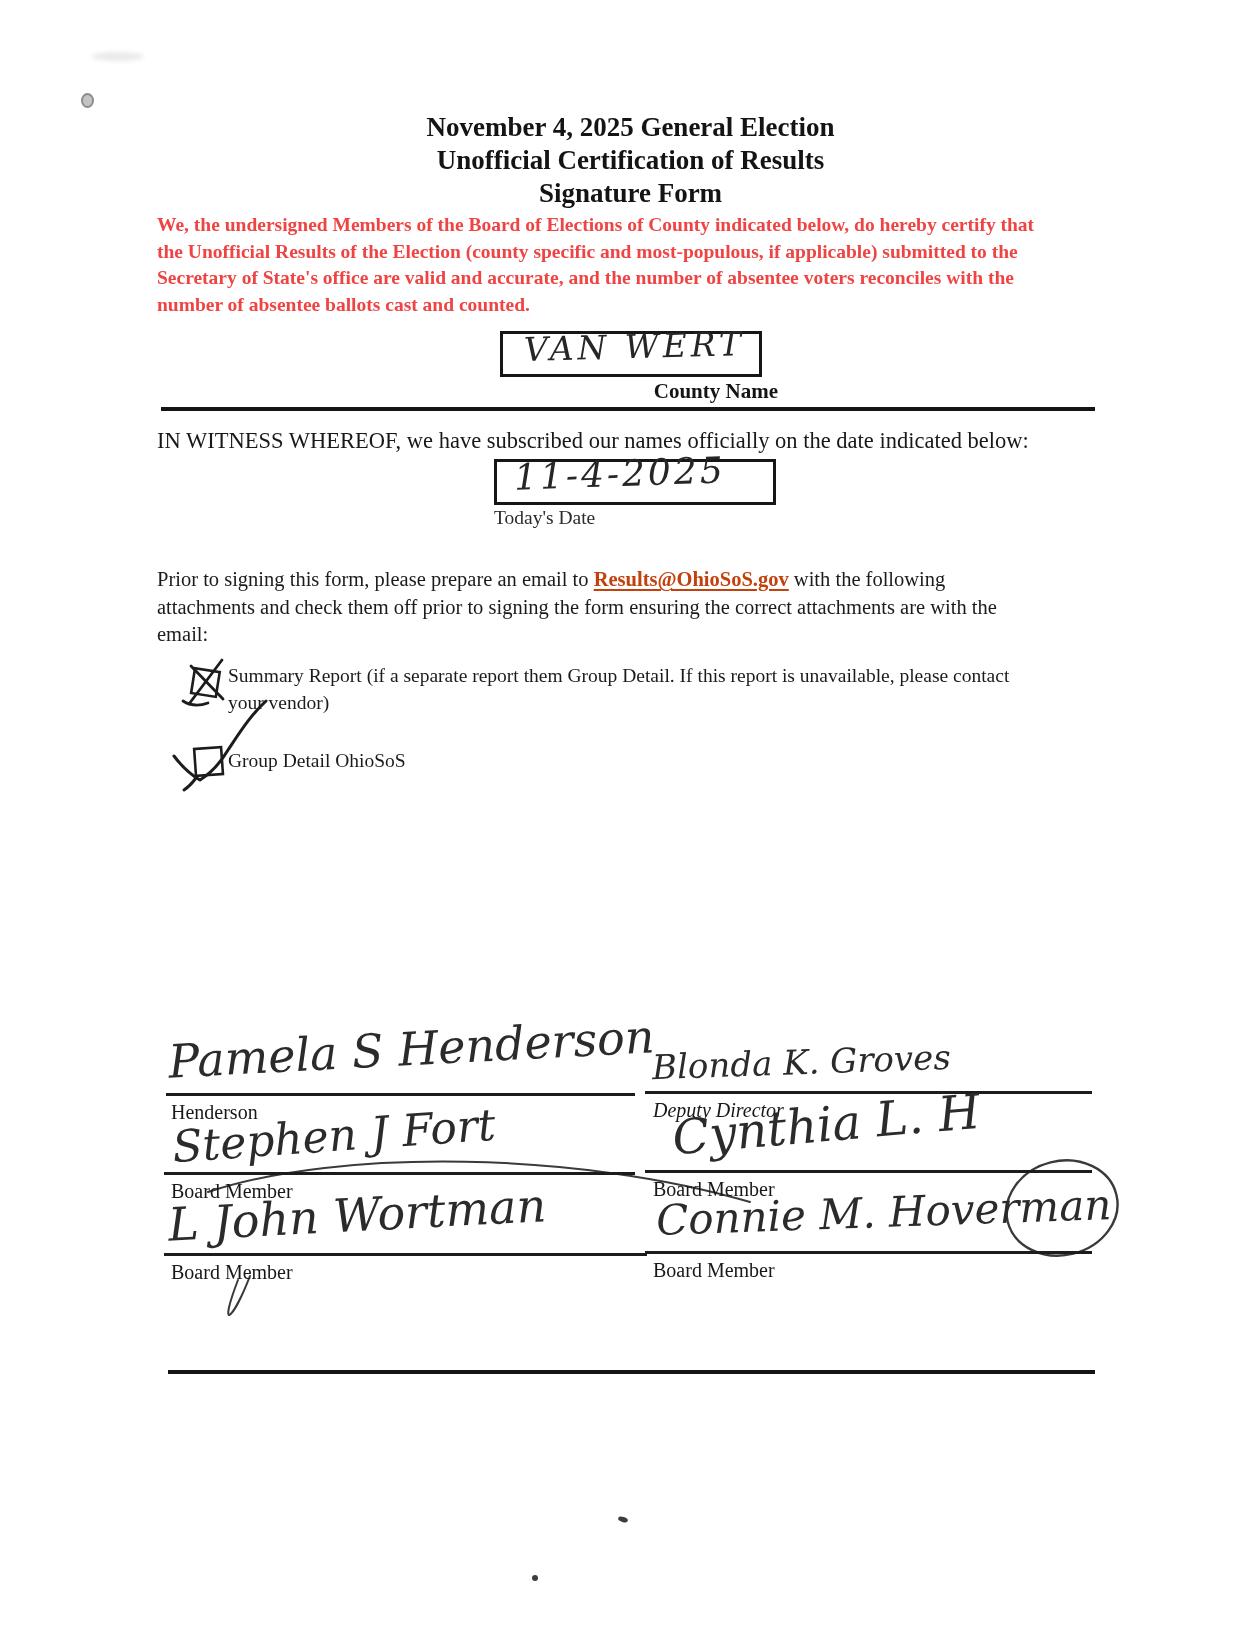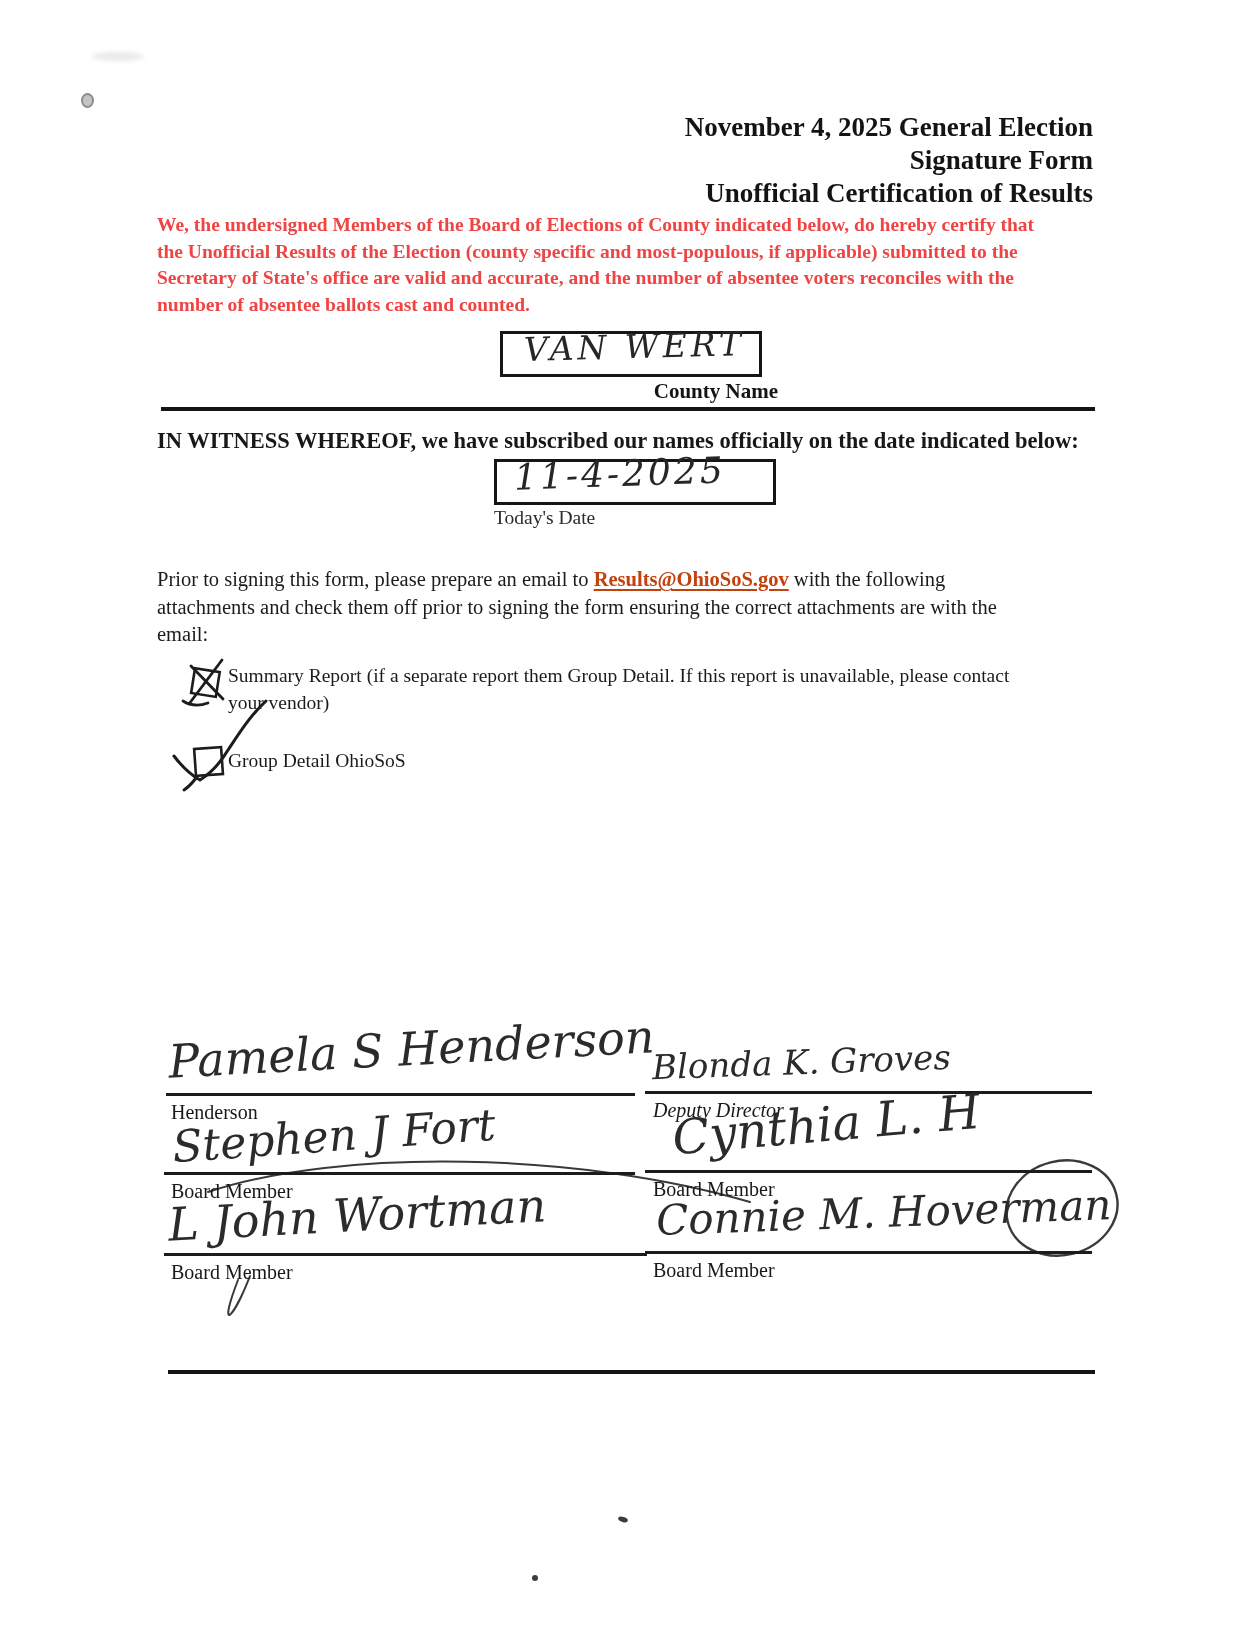--- a/index.html
+++ b/index.html
@@ -3,25 +3,25 @@
 <meta charset="utf-8">
 <style>
   html, body { margin:0; padding:0; background:#ffffff; }
   .page {
     position:relative; width:1258px; height:1648px; background:#ffffff;
     font-family:"Liberation Serif", serif; color:#1a1a1a; overflow:hidden;
   }
   .abs { position:absolute; }
 
   
-  .title-block { left:168px; top:111px; width:925px; text-align:right;
+  .title-block { left:168px; top:111px; width:925px; text-align:center;
                  font-weight:bold; font-size:27px; line-height:33px; color:#141414; }
   .para-bold  { left:157px; top:212px; width:895px; font-weight:bold;
                 font-size:19.5px; line-height:26.5px; color:#ef4444; text-align:left; }
-  .witness    { left:157px; top:428px; width:980px; font-size:22.5px; white-space:nowrap; color:#181818;font-weight:bold; }
+  .witness    { left:157px; top:428px; width:980px; font-size:22.5px; white-space:nowrap; color:#181818; }
   .para-reg   { left:157px; top:566px; width:870px; font-size:20.5px; line-height:27.5px; color:#1b1b1b; }
   .email-link { text-decoration:underline; text-underline-offset:3px; color:#c2410c;font-weight:bold; }
 
   
   .fill-box { border:3px solid #161616; background:transparent; }
   .county-box { left:500px; top:331px; width:256px; height:40px; }
   .date-box   { left:494px; top:459px; width:276px; height:40px; }
   .box-label-bold { font-weight:bold; font-size:21px; text-align:right; color:#141414; }
   .box-label-reg  { font-size:19.5px; text-align:left; color:#2a2a2a; }
 
@@ -59,22 +59,22 @@
 </head>
 <body>
 
 <div class="page">
 
   <div class="smudge"></div>
   <div class="punch-dot"></div>
 
   <div class="abs title-block">
     <div>November 4, 2025 General Election</div>
+    <div>Unofficial Certification of Results</div>
     <div>Signature Form</div>
-    <div>Unofficial Certification of Results</div>
   </div>
 
   <div class="abs para-bold">We, the undersigned Members of the Board of Elections of County indicated below, do hereby certify that the Unofficial Results of the Election (county specific and most-populous, if applicable) submitted to the Secretary of State's office are valid and accurate, and the number of absentee voters reconciles with the number of absentee ballots cast and counted.</div>
 
   <div class="abs fill-box county-box"></div>
   <div class="abs hand hand-county">VAN WERT</div>
   <div class="abs box-label-bold" style="left:478px; top:379px; width:300px;">County Name</div>
 
   <div class="abs rule rule-top"></div>
 

